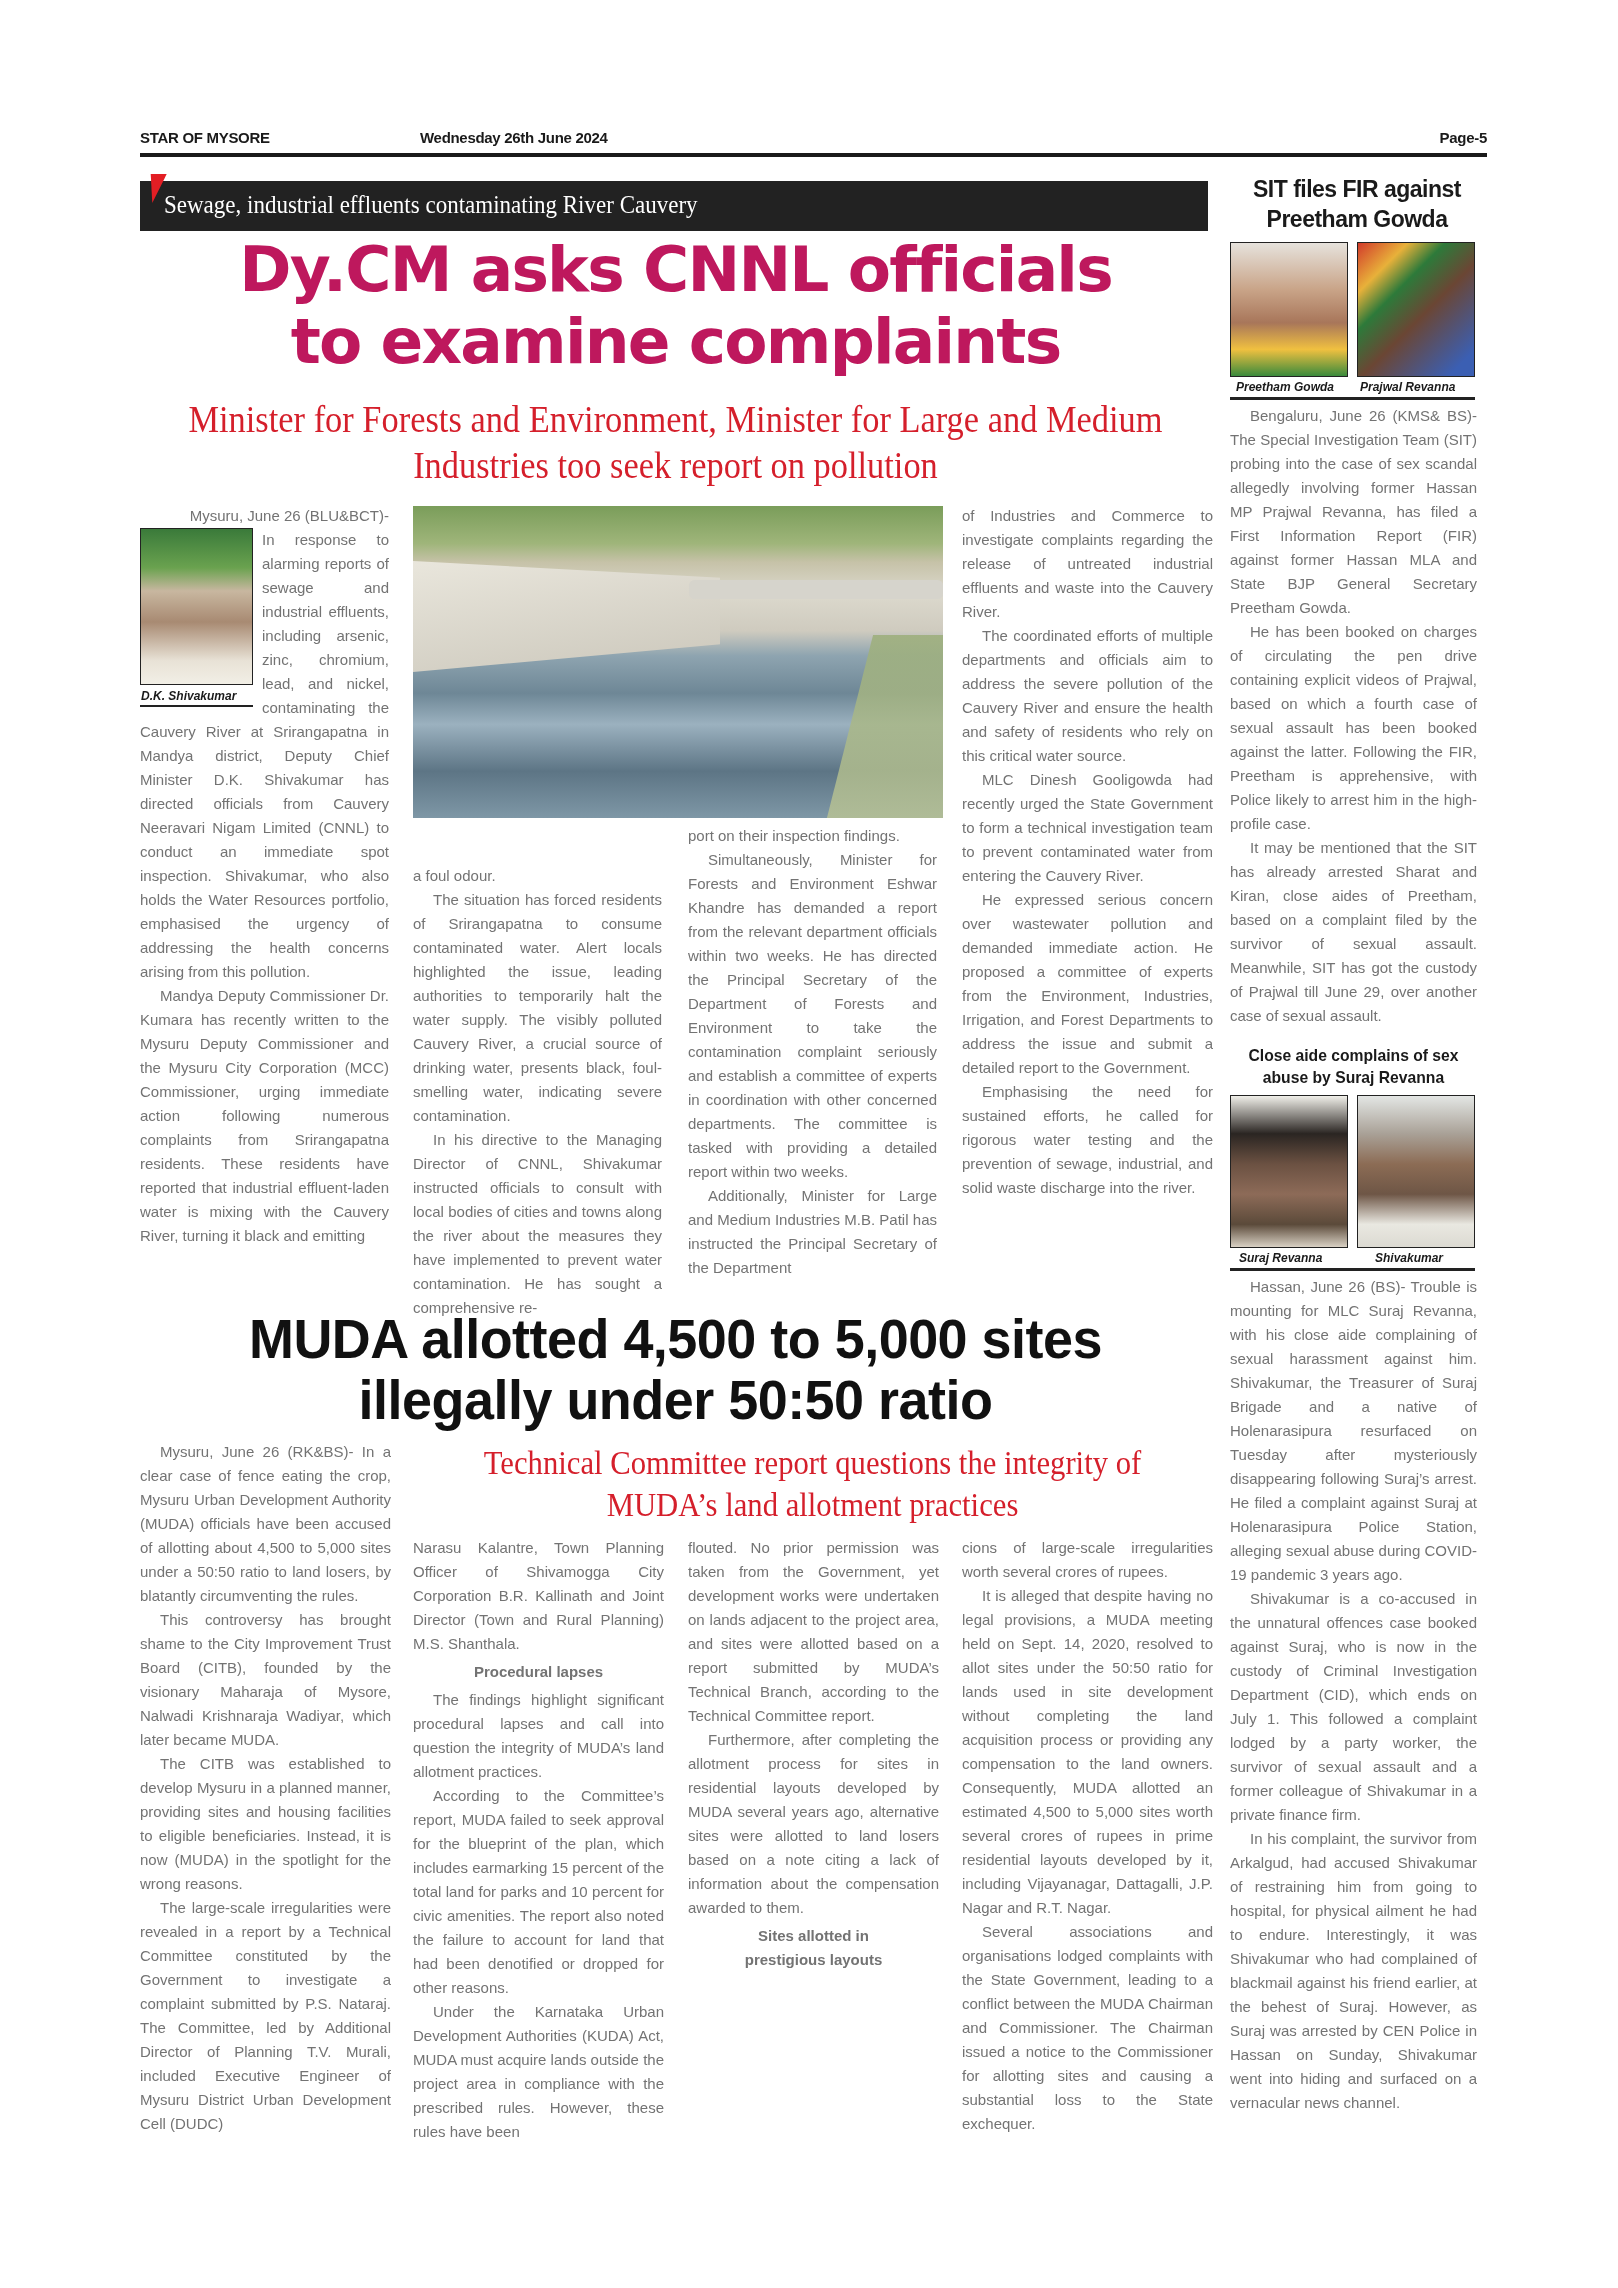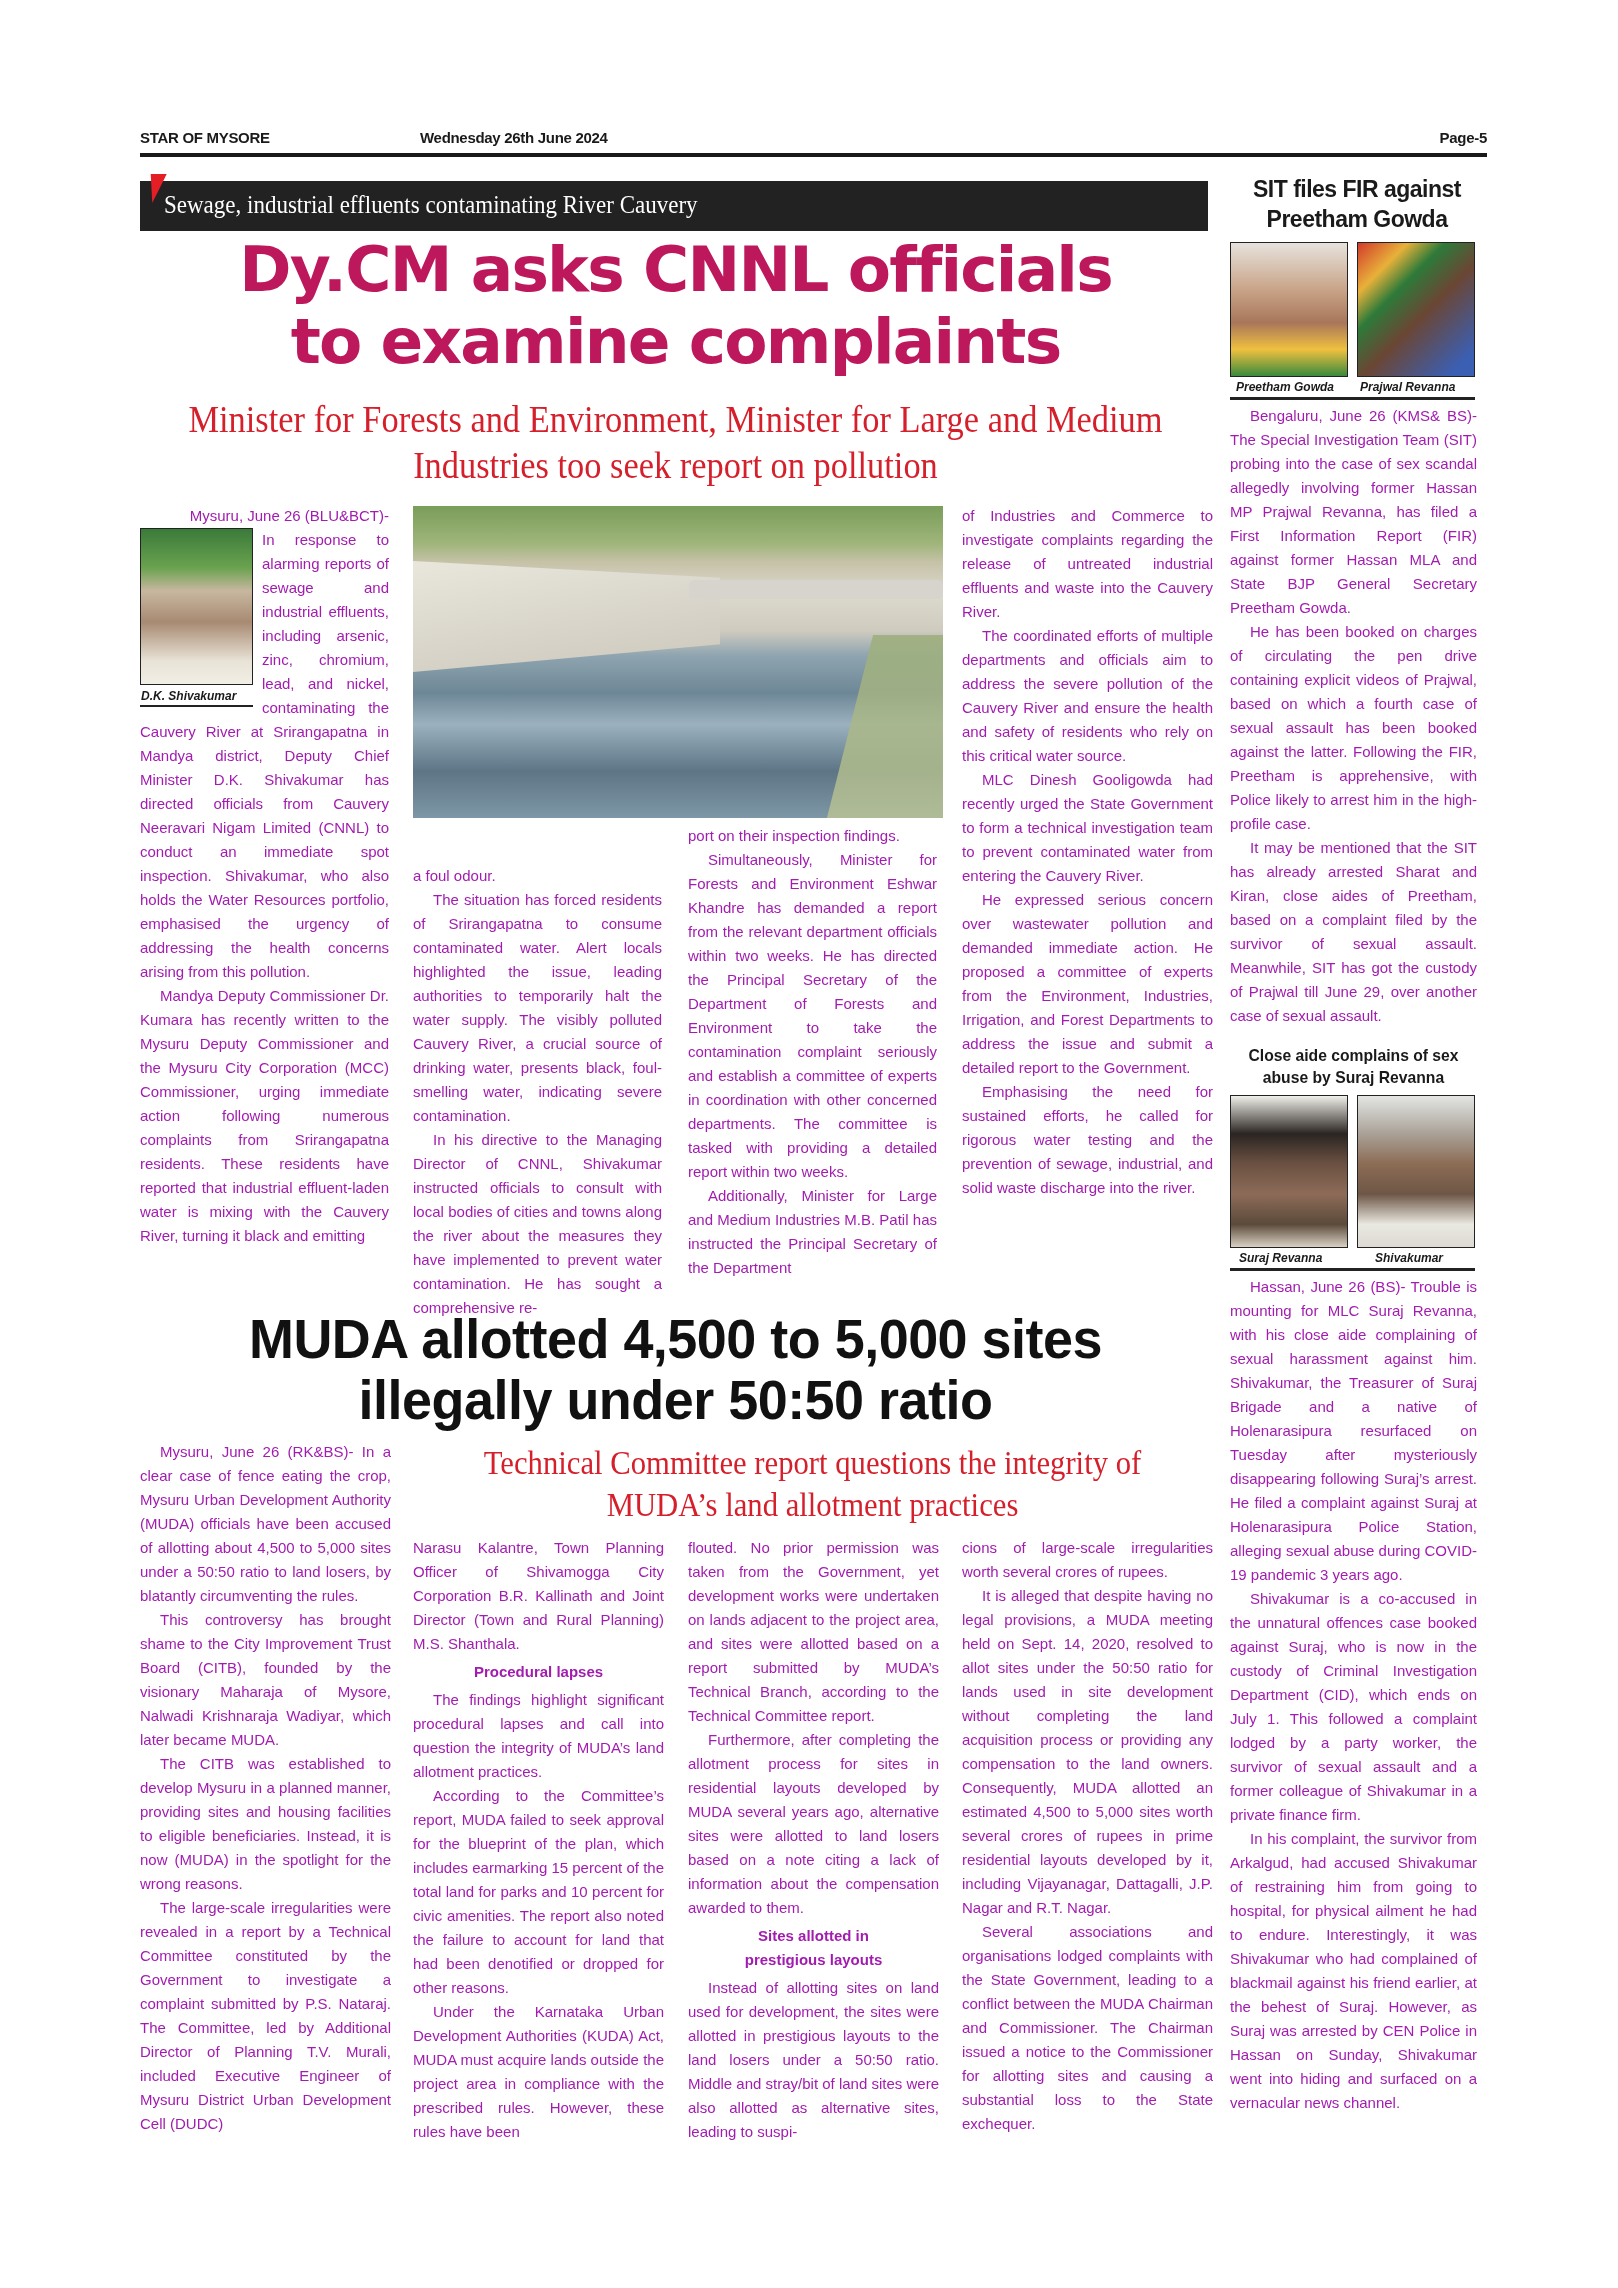--- a/index.html
+++ b/index.html
@@ -12,21 +12,21 @@
   .rule-top { left:140px; top:153px; width:1347px; height:3.7px; background:#1a1a1a; }
 
   .kicker-bar { left:140px; top:181px; width:1068px; height:50px; background:#222222; }
   .kicker-bar .flag { position:absolute; left:5.5px; top:-7.4px; width:0; height:0; border-left:11px solid transparent; border-right:5.5px solid transparent; border-top:29.5px solid #e31e24; transform:skewX(-18deg); }
   .kicker-text { position:absolute; left:24px; top:10px; color:#ffffff; font-family:"Liberation Serif", serif; font-size:25px; transform:scaleX(0.92); transform-origin:left; white-space:nowrap; }
 
   .headline1 { left:140px; top:234px; width:1071px; text-align:center; font-family:"DejaVu Sans", sans-serif; font-weight:bold; font-size:63px; line-height:72px; letter-spacing:-1.8px; color:#be185d; }
   .subhead-red { font-family:"Liberation Serif", serif; color:#d51f2b; text-align:center; transform:scaleX(0.93); transform-origin:center; }
   .sub1 { left:140px; top:397px; width:1071px; font-size:37px; line-height:46px; }
 
-  .col { position:absolute; font-size:15px; line-height:24px; text-align:justify; hyphens:manual; color:#a21caf; }
+  .col { position:absolute; font-size:15px; line-height:24px; text-align:justify; hyphens:manual; color:#737373; }
   .col p { margin:0; text-indent:20px; }
   .col p.noind { text-indent:0; }
   .col h4 { margin:4px; text-align:center; font-weight:bold; font-size:15px; line-height:24px; }
 
   .photo { position:absolute; border:1.8px solid #222; box-sizing:border-box; overflow:hidden; }
   .cap { position:absolute; font-style:italic; font-weight:bold; font-size:12px; white-space:nowrap; }
   .caprule { position:absolute; height:2.8px; background:#222; }
 
   .dk-photo { left:140px; top:528px; width:113px; height:157px; background:linear-gradient(180deg,#3a7a3a 0%,#6aa24f 25%,#c8b7a0 40%,#a88a72 60%,#e8e2d6 85%,#f2efe6 100%); }
   .river-photo { left:413px; top:506px; width:530px; height:312px; border:none; background:
@@ -150,21 +150,20 @@
   <h4>Procedural lapses</h4>
   <p>The findings highlight significant procedural lapses and call into question the integrity of MUDA’s land allotment practices.</p>
   <p>According to the Committee’s report, MUDA failed to seek approval for the blueprint of the plan, which includes earmarking 15 percent of the total land for parks and 10 percent for civic amenities. The report also noted the failure to account for land that had been denotified or dropped for other reasons.</p>
   <p>Under the Karnataka Urban Development Authorities (KUDA) Act, MUDA must acquire lands outside the project area in compliance with the prescribed rules. However, these rules have been</p>
 </div>
 
 <div class="col" style="left:688px; top:1536px; width:251px; height:615px; overflow:hidden;">
   <p class="noind">flouted. No prior permission was taken from the Government, yet development works were undertaken on lands adjacent to the project area, and sites were allotted based on a report submitted by MUDA’s Technical Branch, according to the Technical Committee report.</p>
   <p>Furthermore, after completing the allotment process for sites in residential layouts developed by MUDA several years ago, alternative sites were allotted to land losers based on a note citing a lack of information about the compensation awarded to them.</p>
   <h4 style="padding:0 37px;">Sites allotted in prestigious layouts</h4>
-  <p>Instead of allotting sites on land used for development, the sites were allotted in prestigious layouts to the land losers under a 50:50 ratio. Middle and stray/bit of land sites were also allotted as alternative sites, leading to suspi-</p>
 </div>
 
 <div class="col" style="left:962px; top:1536px; width:251px; height:615px; overflow:hidden;">
   <p class="noind">cions of large-scale irregularities worth several crores of rupees.</p>
   <p>It is alleged that despite having no legal provisions, a MUDA meeting held on Sept. 14, 2020, resolved to allot sites under the 50:50 ratio for lands used in site development without completing the land acquisition process or providing any compensation to the land owners. Consequently, MUDA allotted an estimated 4,500 to 5,000 sites worth several crores of rupees in prime residential layouts developed by it, including Vijayanagar, Dattagalli, J.P. Nagar and R.T. Nagar.</p>
   <p>Several associations and organisations lodged complaints with the State Government, leading to a conflict between the MUDA Chairman and Commissioner. The Chairman issued a notice to the Commissioner for allotting sites and causing a substantial loss to the State exchequer.</p>
 </div>
 
 
 </body></html>

